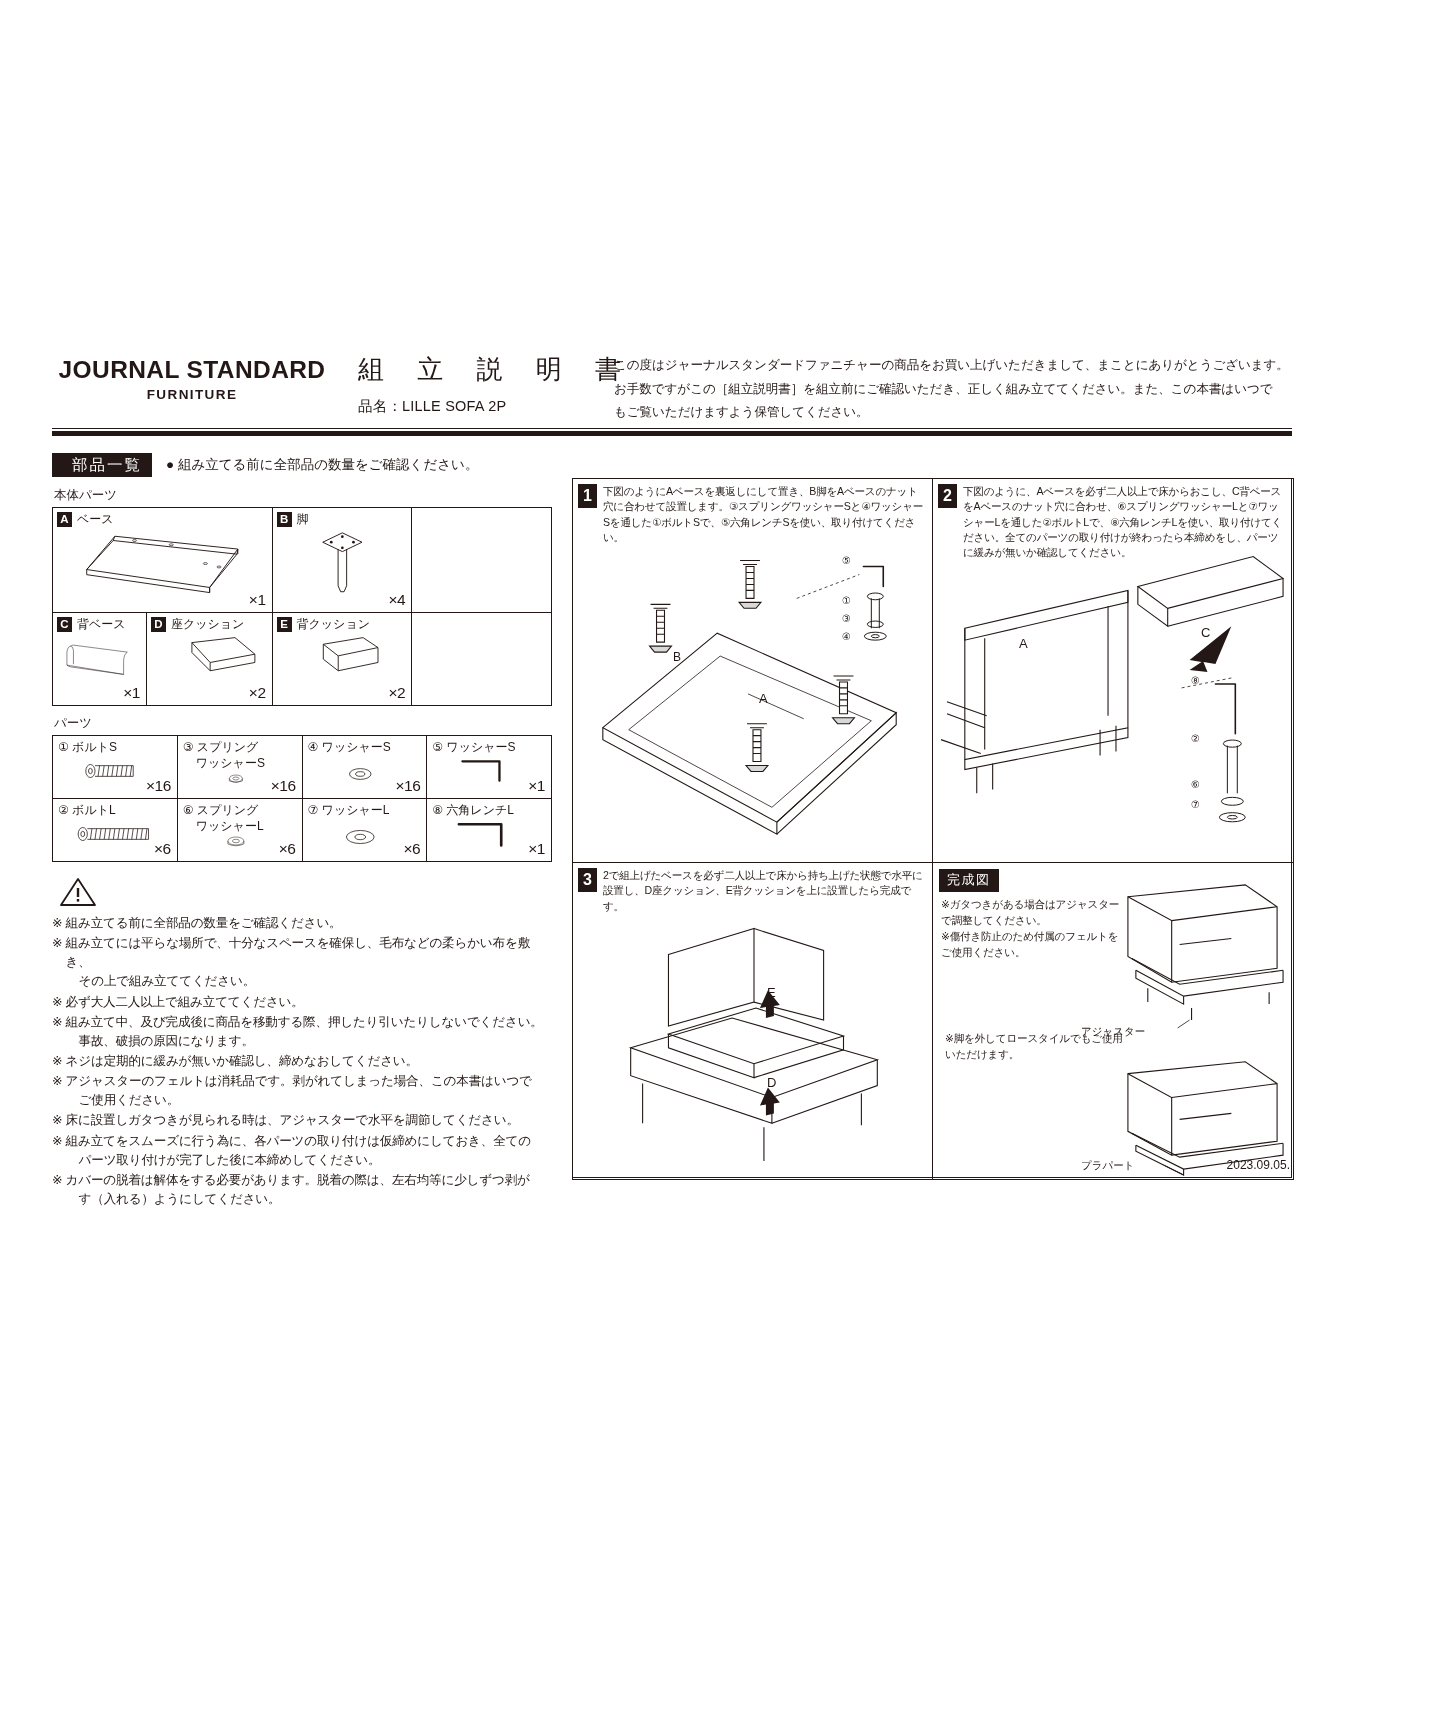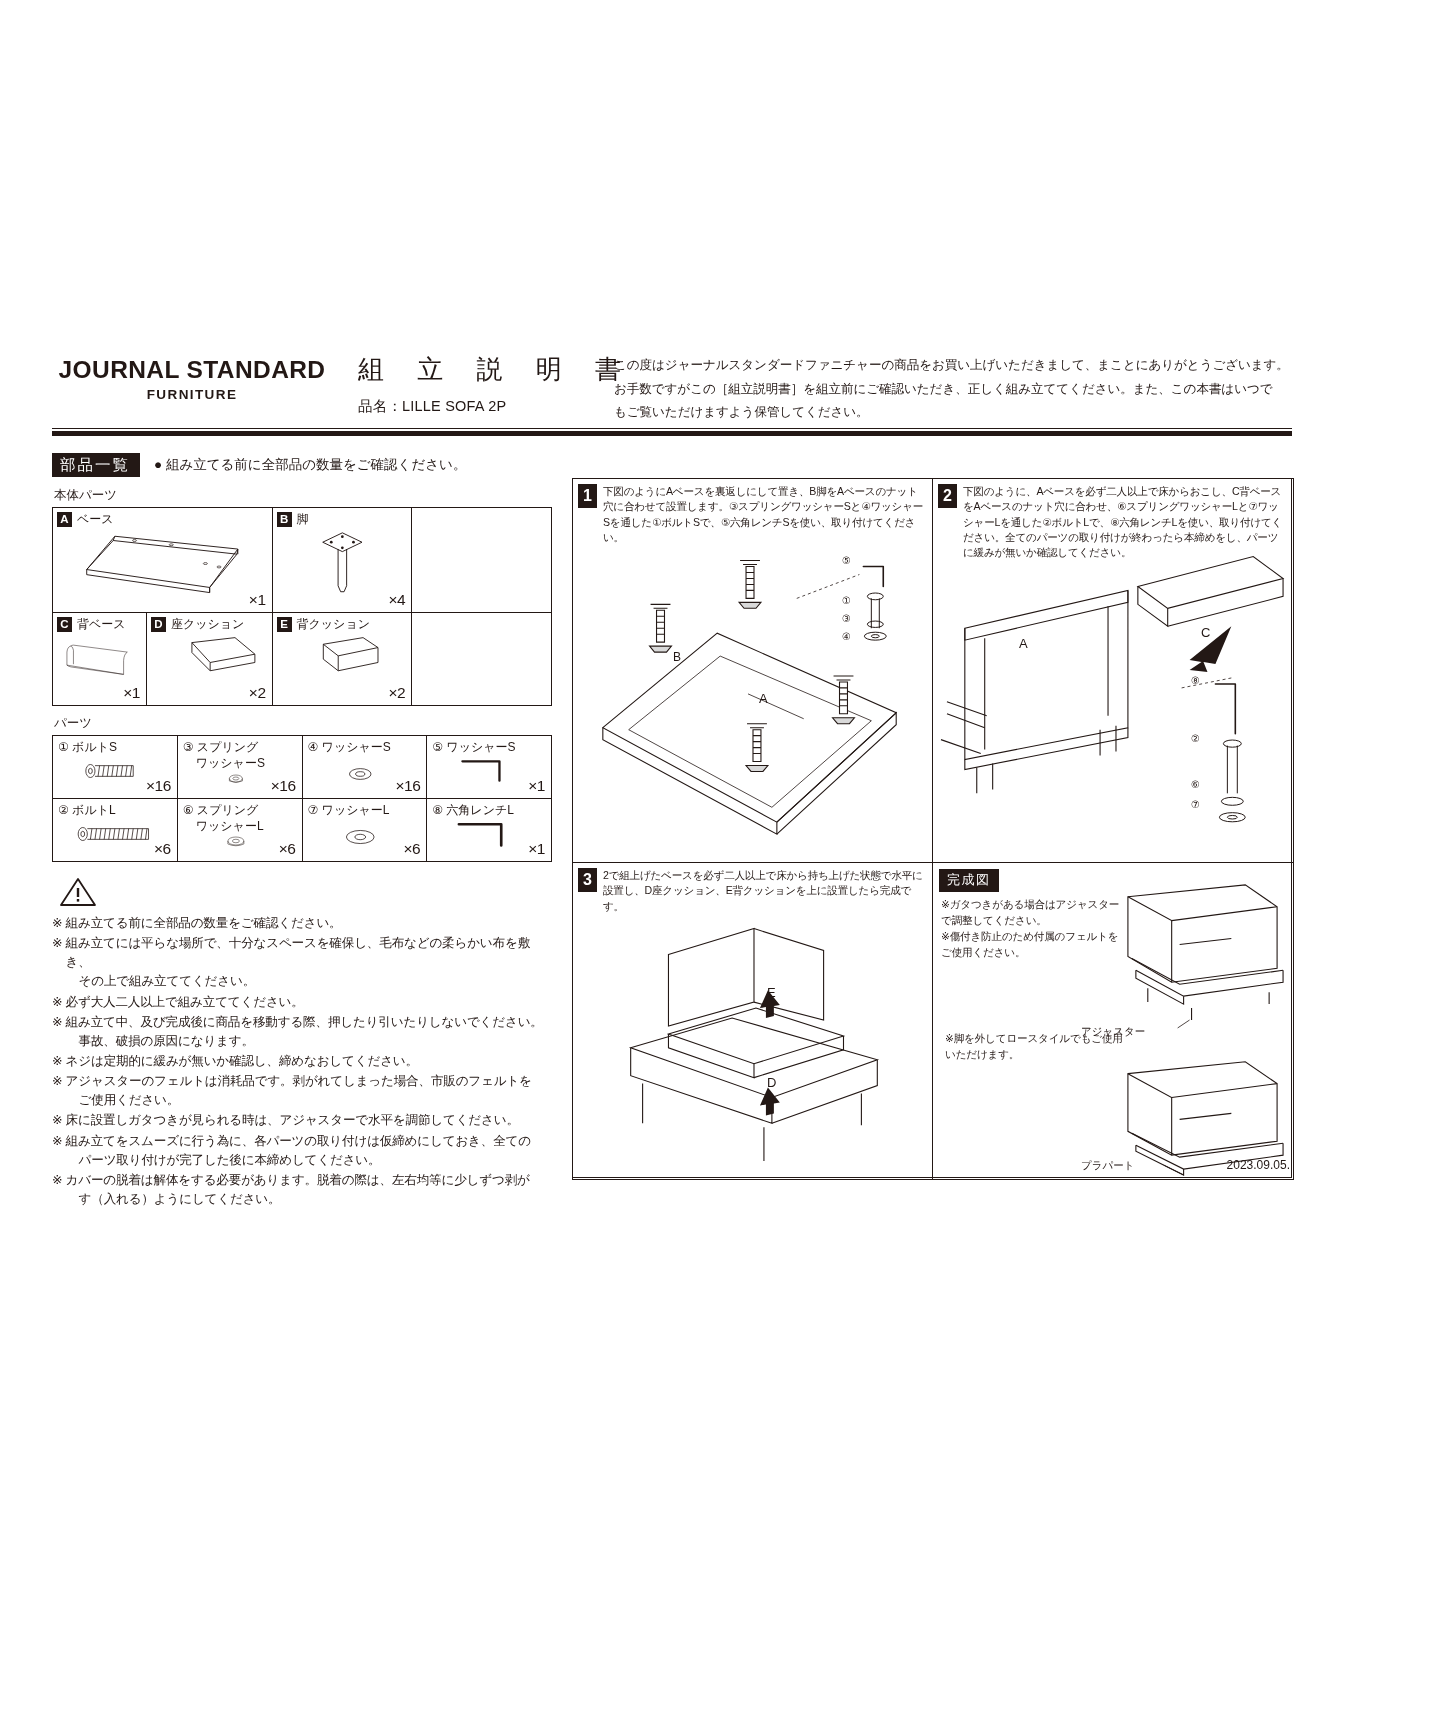--- a/index.html
+++ b/index.html
@@ -56,21 +56,21 @@
   .body-cols {
     position:absolute; left:0; top:100px; width:1240px;
   }
   .col-left { position:absolute; left:0; top:0; width:500px; }
   .col-right { position:absolute; left:520px; top:0; width:720px; }
 
   .sec-head { display:flex; align-items:center; height:26px; }
   .sec-tag {
     background:#231815; color:#ffffff;
     font-size:15.5px; letter-spacing:2px;
-    padding:3px 10px 4px 8px; white-space:nowrap; line-height:1.1;
+    padding:3px 10px 4px 20px; white-space:nowrap; line-height:1.1;
   }
   .sec-note { font-size:13.5px; margin-left:14px; white-space:nowrap; }
 
   .sub-label { font-size:12.5px; margin:9px 0 3px 2px; }
 
   
   .ptable { border:1.4px solid #231815; border-collapse:collapse; width:100%; }
   .ptable td {
     border:1px solid #231815; position:relative; vertical-align:top;
     padding:0;
@@ -448,21 +448,21 @@
           <div class="note">
               <span class="mk">※</span>
               <span class="tx"><span>組み立て中、及び完成後に商品を移動する際、押したり引いたりしないでください。</span><span class="ind">事故、破損の原因になります。</span></span>
             </div>
           <div class="note">
               <span class="mk">※</span>
               <span class="tx"><span>ネジは定期的に緩みが無いか確認し、締めなおしてください。</span></span>
             </div>
           <div class="note">
               <span class="mk">※</span>
-              <span class="tx"><span>アジャスターのフェルトは消耗品です。剥がれてしまった場合、市販のフェルトを</span><span class="ind">ご使用ください。</span></span>
+              <span class="tx"><span>アジャスターのフェルトは消耗品です。剥がれてしまった場合、この本書はいつで</span><span class="ind">ご使用ください。</span></span>
             </div>
           <div class="note">
               <span class="mk">※</span>
               <span class="tx"><span>床に設置しガタつきが見られる時は、アジャスターで水平を調節してください。</span></span>
             </div>
           <div class="note">
               <span class="mk">※</span>
               <span class="tx"><span>組み立てをスムーズに行う為に、各パーツの取り付けは仮締めにしておき、全ての</span><span class="ind">パーツ取り付けが完了した後に本締めしてください。</span></span>
             </div>
           <div class="note">

